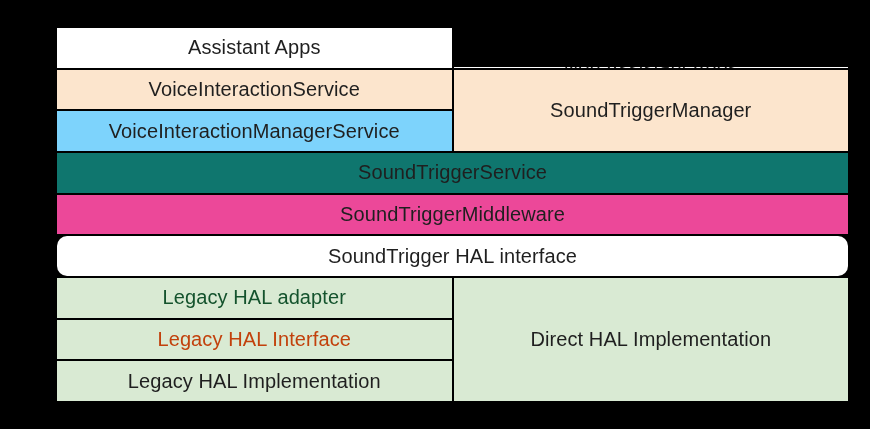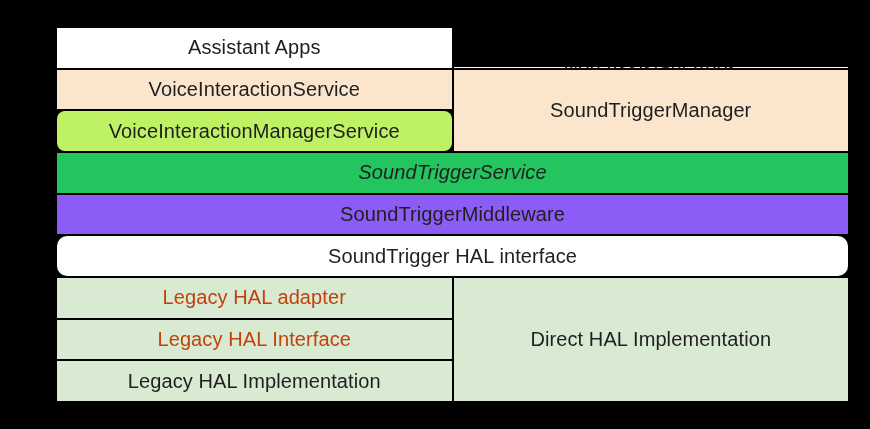--- a/index.html
+++ b/index.html
@@ -53,21 +53,21 @@
   .c-lhimpl       { grid-area: 9 / 1 / 10 / 2; }
 </style>
 </head>
 <body style="background-color: rgb(0, 0, 0);">
 
 <div class="stack-table">
   <div class="cell c-assistant" style="background-color: rgb(255, 255, 255); color: rgb(31, 31, 31);">Assistant Apps</div>
   <div class="cell c-nonassistant" style="background-color: rgb(255, 255, 255); color: rgb(31, 31, 31); margin-top: 39px;">Non Assistant Apps</div>
   <div class="cell c-vis" style="background-color: rgb(252, 229, 205); color: rgb(31, 31, 31);">VoiceInteractionService</div>
   <div class="cell c-stm" style="background-color: rgb(252, 229, 205); color: rgb(31, 31, 31);">SoundTriggerManager</div>
-  <div class="cell c-vims" style="background-color: #bef264; color: rgb(31, 31, 31); border-radius: 8px;">VoiceInteractionManagerService</div>
-  <div class="cell c-sts" style="background-color: #22c55e; color: rgb(31, 31, 31); font-style: italic;">SoundTriggerService</div>
-  <div class="cell c-stmw" style="background-color: #8b5cf6; color: rgb(31, 31, 31);">SoundTriggerMiddleware</div>
+  <div class="cell c-vims" style="background-color: #7dd3fc; color: rgb(31, 31, 31);">VoiceInteractionManagerService</div>
+  <div class="cell c-sts" style="background-color: #0f766e; color: rgb(31, 31, 31);">SoundTriggerService</div>
+  <div class="cell c-stmw" style="background-color: #ec4899; color: rgb(31, 31, 31);">SoundTriggerMiddleware</div>
   <div class="cell c-sthal" style="background-color: rgb(255, 255, 255); color: rgb(31, 31, 31);">SoundTrigger HAL interface</div>
-  <div class="cell c-lha" style="background-color: rgb(217, 234, 211); color: #c2410c;">Legacy HAL adapter</div>
+  <div class="cell c-lha" style="background-color: rgb(217, 234, 211); color: #14532d;">Legacy HAL adapter</div>
   <div class="cell c-dhi" style="background-color: rgb(217, 234, 211); color: rgb(31, 31, 31);">Direct HAL Implementation</div>
   <div class="cell c-lhi" style="background-color: rgb(217, 234, 211); color: #c2410c;">Legacy HAL Interface</div>
   <div class="cell c-lhimpl" style="background-color: rgb(217, 234, 211); color: rgb(31, 31, 31);">Legacy HAL Implementation</div>
 </div>
 
 </body></html>

